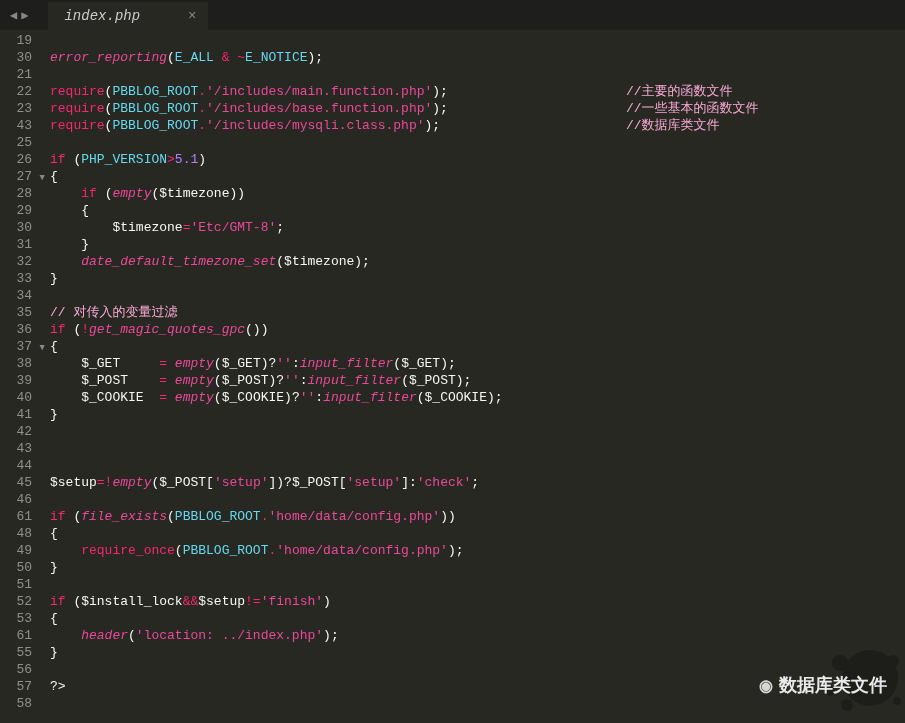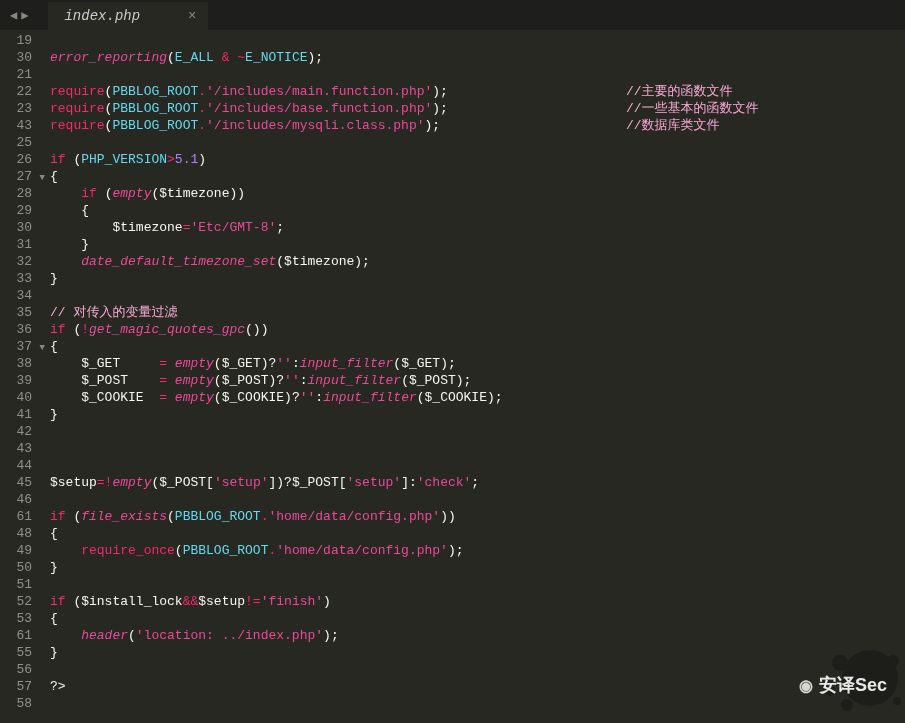--- a/index.html
+++ b/index.html
@@ -184,14 +184,14 @@
 <svg class="splatter" viewBox="0 0 120 90">
   <circle cx="85" cy="45" r="28" fill="#000"></circle>
   <circle cx="55" cy="30" r="8" fill="#000"></circle>
   <circle cx="45" cy="58" r="5" fill="#000"></circle>
   <circle cx="108" cy="28" r="6" fill="#000"></circle>
   <circle cx="112" cy="68" r="4" fill="#000"></circle>
   <circle cx="62" cy="72" r="6" fill="#000"></circle>
 </svg>
 <div class="watermark">
   <span class="watermark-logo">◉</span>
-  <span>安译Sec</span>
+  <span>数据库类文件</span>
 </div>
 
 </body></html>

